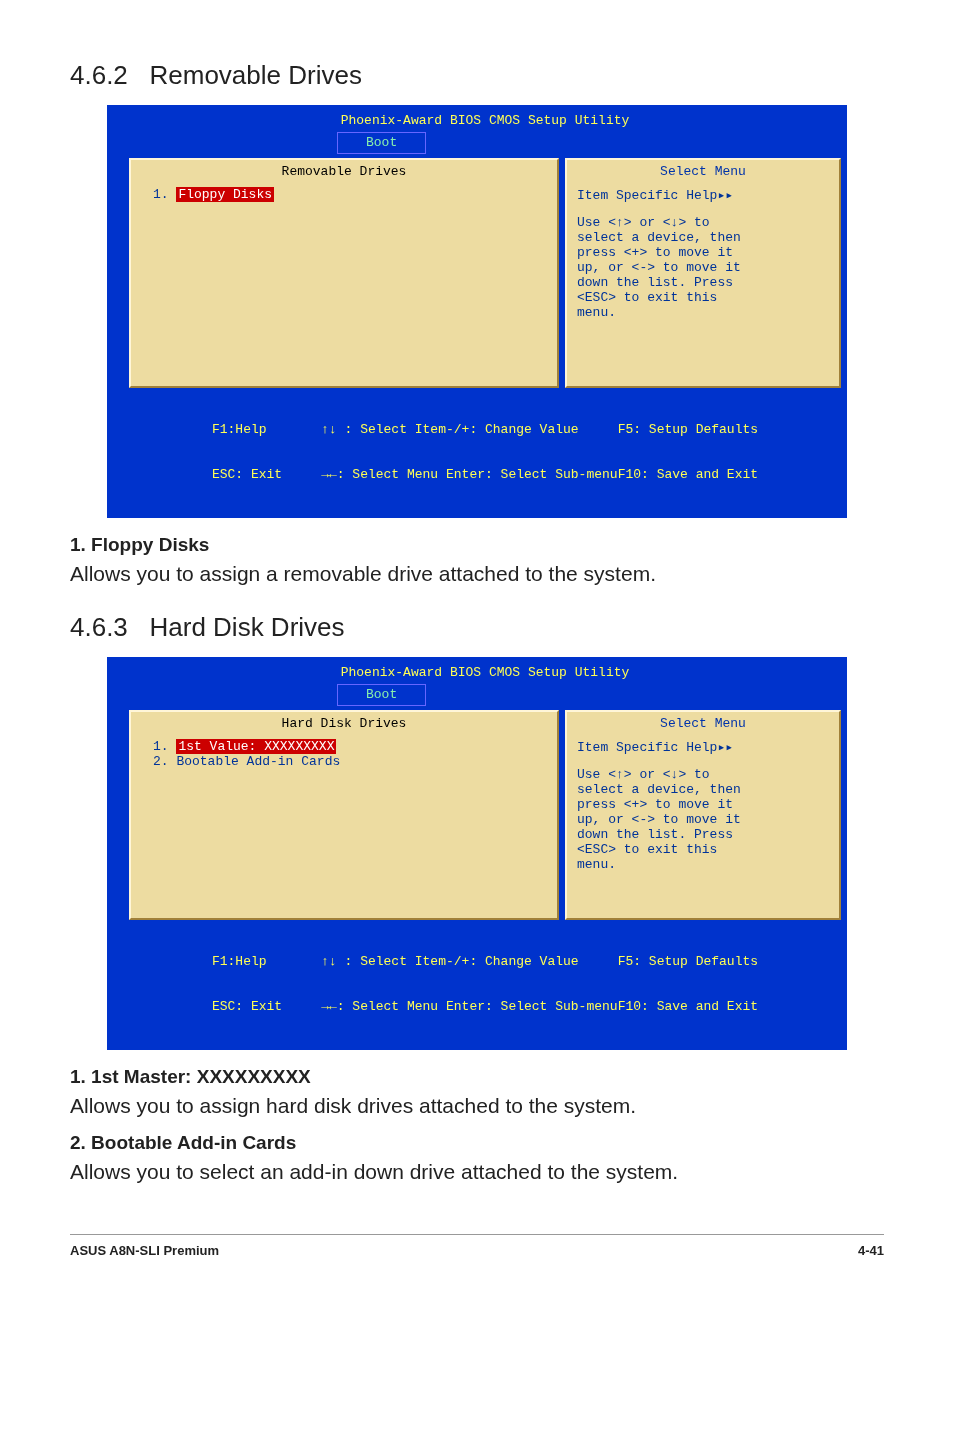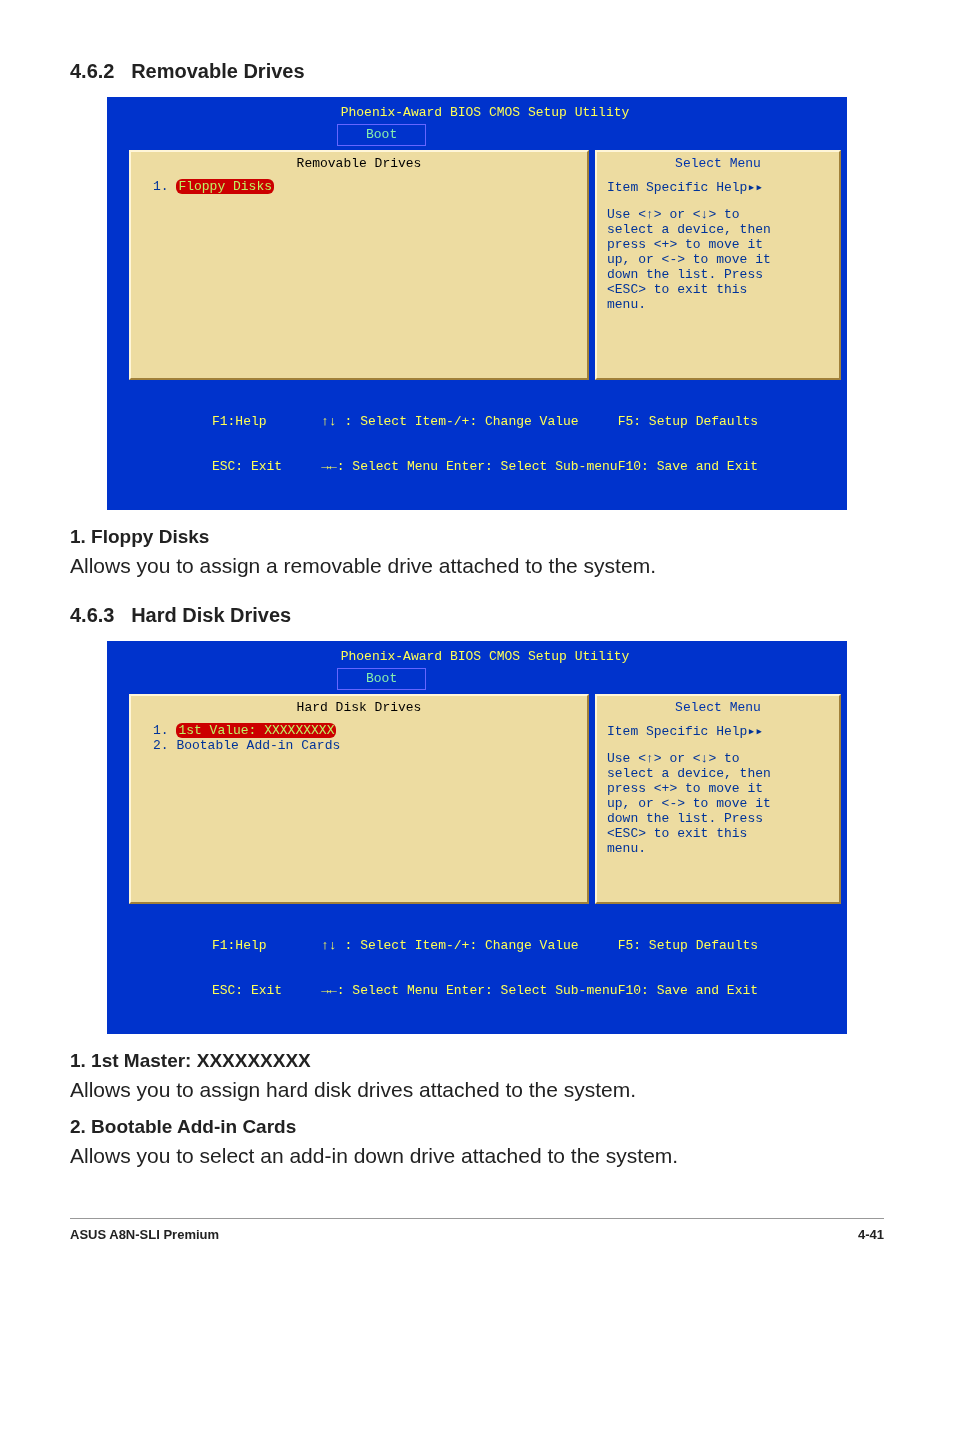--- a/index.html
+++ b/index.html
@@ -5,22 +5,22 @@
   * { box-sizing: border-box; margin: 0; padding: 0; }
   body {
     font-family: Arial, Helvetica, sans-serif;
     background: #fff;
     padding: 60px 70px 40px 70px;
     font-size: 15px;
     color: #222;
     width: 954px;
   }
   .section-num {
-    font-weight: bold;
-    font-size: 20px;
+    font-weight: normal;
+    font-size: 26px;
     margin-bottom: 14px;
   }
   .bios-window {
     width: 740px;
     margin: 0 auto 16px auto;
     background: #0033cc;
     padding: 6px 6px 0 22px;
   }
   .bios-title {
     font-family: "Courier New", monospace;
@@ -70,26 +70,25 @@
     text-align: center;
     color: #000;
     margin-bottom: 8px;
   }
   .bios-left-list {
     padding-left: 12px;
   }
   .bios-list-row { white-space: pre; }
   .selected {
     background: #cc0000;
-    color: #bef264;
+    color: #ffffff;
     padding: 0 2px;
-    border-radius: 6px;
   }
   .bios-right {
-    width: 246px;
+    width: 276px;
     background: #eddca1;
     border-top: 2px solid #fff6d8;
     border-left: 2px solid #fff6d8;
     border-right: 2px solid #a0803a;
     border-bottom: 2px solid #a0803a;
     padding: 4px 10px 8px 10px;
     font-family: "Courier New", monospace;
     font-size: 13px;
     color: #003399;
   }

